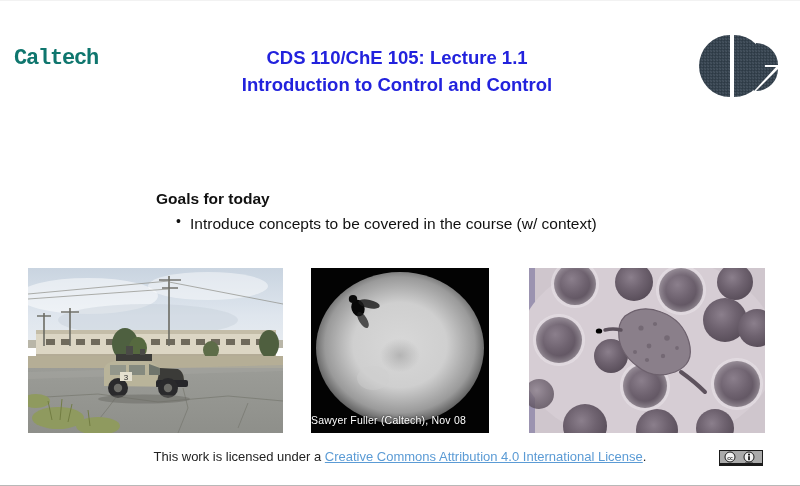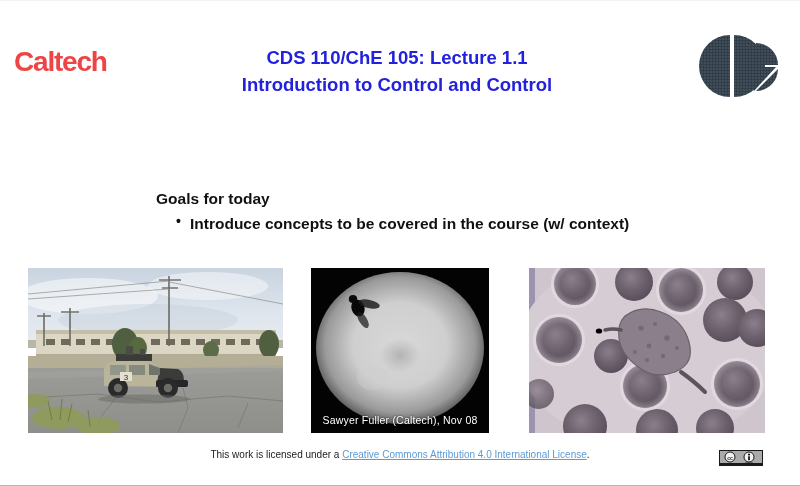--- a/index.html
+++ b/index.html
@@ -21,25 +21,25 @@
     box-sizing: border-box;
     border-bottom: 1px solid #b8b8b8;
     border-top: 1px solid #f2f2f2;
   }
 
   
   #caltech-logo {
     position: absolute;
     left: 14px;
     top: 47px;
-    font-family: Liberation Sans, sans-serif;
-    font-size: 28px;
+    font-family: Liberation Mono, monospace;
+    font-size: 22px;
     font-weight: 700;
     letter-spacing: -1.2px;
-    color: #ef4444;
+    color: #0f766e;
     line-height: 1;
   }
 
   
   #cds-logo {
     position: absolute;
     right: 18px;
     top: 28px;
     width: 96px;
     height: 74px;
@@ -85,21 +85,21 @@
     font-weight: 700;
     margin: 8px 0 4px 0;
   }
   #goals-list {
     list-style: none;
     margin: 0;
     padding: 0 0 0 20px;
   }
   #goals-list li {
     font-size: 15.5px;
-    font-weight: 700;
+    font-weight: 400;
     line-height: 1.5;
     position: relative;
     padding-left: 14px;
   }
   #goals-list li::before {
     content: "\2022";
     position: absolute;
     left: 0;
     top: -1px;
     font-size: 14px;
@@ -115,36 +115,35 @@
   #fig-fly     { left: 311px; top: 267px; width: 178px; height: 165px; background:#000; }
   #fig-cells   { left: 529px; top: 267px; width: 236px; height: 165px; }
 
   .fig-canvas { position:absolute; inset:0; width:100%; height:100%; display:block; }
 
   .fig-caption {
     position: absolute;
     left: 0;
     right: 0;
     bottom: 7px;
-    text-align: center;
     color: #ffffff;
     font-size: 10.5px;
     font-family: "Liberation Sans", sans-serif;
     letter-spacing: 0.2px;
     text-shadow: 0 0 2px #000;
   }
 
   
   #footer {
     position: absolute;
     left: 0;
     right: 0;
     top: 448px;
     text-align: center;
-    font-size: 10px;
+    font-size: 13px;
     color: #222222;
   }
   #footer-prefix { color: #222; }
   #license-link {
     color: #5B9BD5;
     text-decoration: underline;
     cursor: pointer;
   }
   #footer-period { color: #222; }
 

